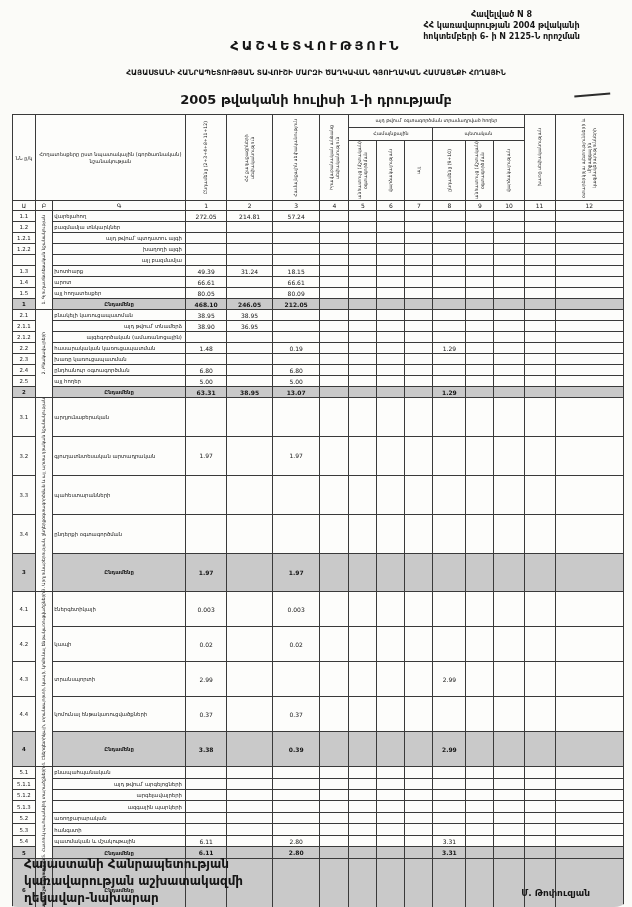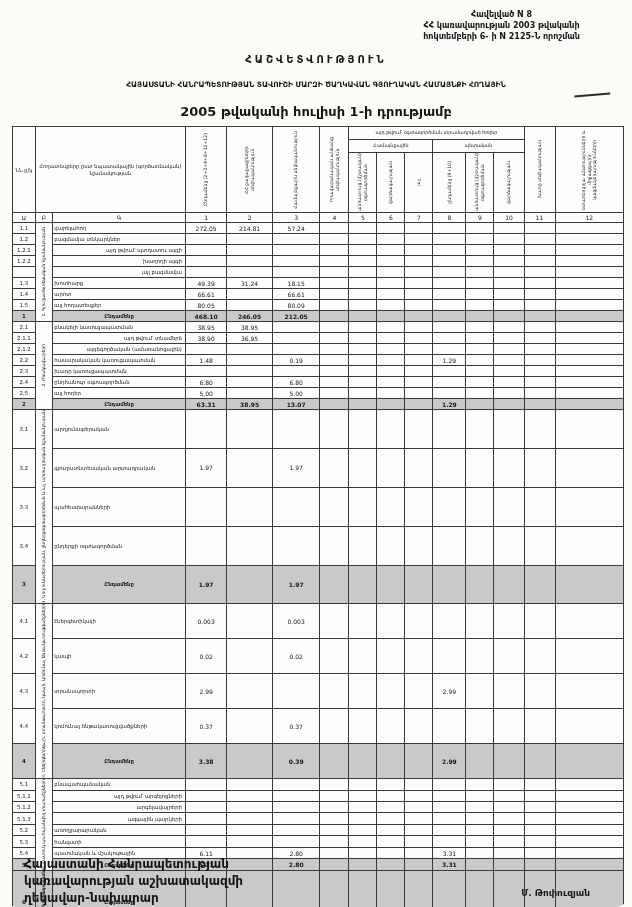--- a/index.html
+++ b/index.html
@@ -7,21 +7,21 @@
   body {
     width:632px; height:907px;
     background:#fbfbf8;
     font-family:"DejaVu Sans", sans-serif;
     color:#161616;
   }
   .page { position:relative; width:632px; height:907px; padding:6px 12px; overflow:hidden;border-radius:18px; }
 
   .appendix { position:absolute; top:10px; right:52px; text-align:center; font-size:8px; font-weight:700; line-height:1.35; }
 
-  .title { margin-top:48px; text-align:center; font-size:10px; font-weight:700; letter-spacing:3px; }
+  .title { margin-top:32px; text-align:center; font-size:13px; font-weight:700; letter-spacing:3px; }
   .sub  { text-align:center; font-size:7.4px; font-weight:700; margin-top:15px; }
   .sub.last { font-size:13px; }
 
   .penmark { position:absolute; top:88px; right:22px; width:36px; height:8px; border-bottom:2px solid #2c2c2c; transform:rotate(-5deg); }
 
   table.report { border-collapse:collapse; table-layout:fixed; width:612px; margin-top:7px; background:#fdfdfb; }
   .report th, .report td { border:1px solid #3a3a3a; padding:0 1px; overflow:hidden; vertical-align:middle; }
 
   .report thead th { font-weight:400; }
   th.h-band { font-size:4.8px; height:13px; line-height:1.05; }
@@ -49,21 +49,21 @@
   .footer { position:absolute; left:24px; top:856px; font-size:12px; font-weight:700; line-height:1.4; }
   .sign   { position:absolute; right:42px; top:888px; font-size:9px; font-weight:700;margin-left:18px; }
 </style>
 </head>
 <body>
 
 <div class="page">
 
   <div class="appendix">
     <div>Հավելված N 8</div>
-    <div>ՀՀ կառավարության 2003 թվականի</div>
+    <div>ՀՀ կառավարության 2004 թվականի</div>
     <div>հոկտեմբերի 6- ի N 2125-Ն որոշման</div>
   </div>
 
   <div class="title">ՀԱՇՎԵՏՎՈՒԹՅՈՒՆ</div>
   <div class="sub">ՀԱՅԱՍՏԱՆԻ ՀԱՆՐԱՊԵՏՈՒԹՅԱՆ ՏԱՎՈՒՇԻ ՄԱՐԶԻ ԾԱՂԿԱՎԱՆ ԳՅՈՒՂԱԿԱՆ ՀԱՄԱՅՆՔԻ ՀՈՂԱՅԻՆ</div>
   <div class="sub last">2005 թվականի հուլիսի 1-ի դրությամբ</div>
 
   <div class="penmark"></div>
 
   <table class="report">

